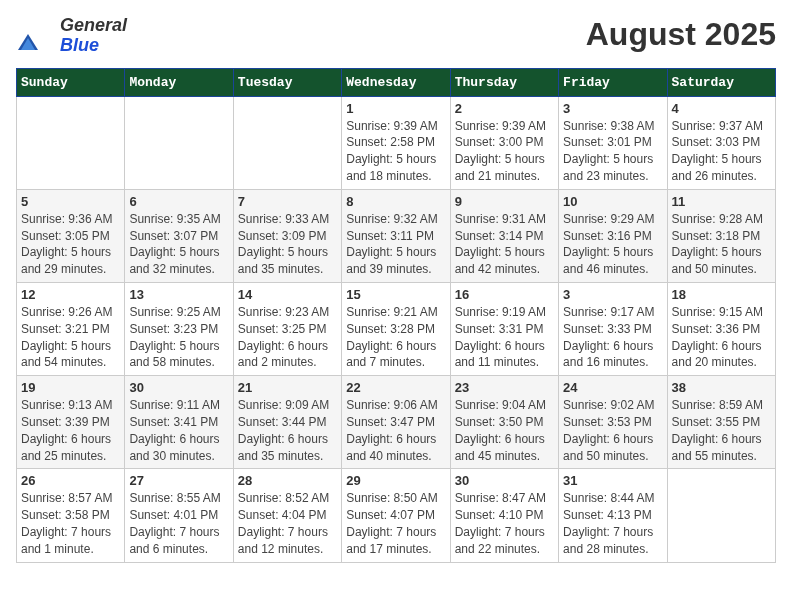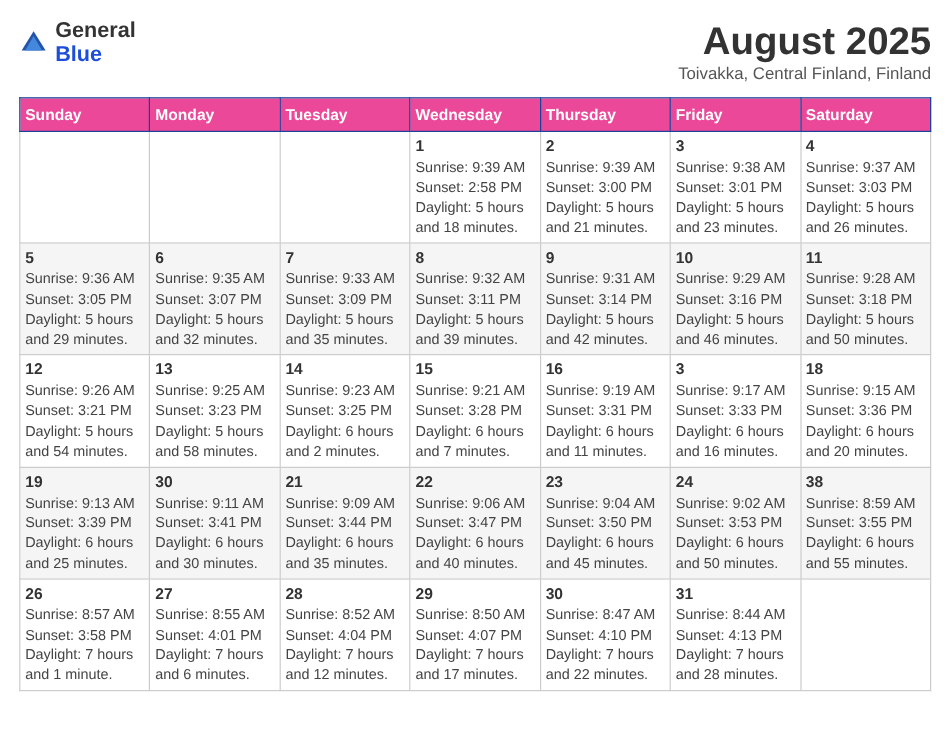--- a/index.html
+++ b/index.html
@@ -11,22 +11,23 @@
       padding: 16px;
     }
     .header {
       display: flex;
       justify-content: space-between;
       align-items: flex-start;
       margin-bottom: 12px;
     }
     .logo {
       display: flex;
-      align-items: center;
-      gap: 6px;
+      align-items: flex-end;
+      gap: 20px;
+      font-style: italic;
     }
     .logo-text {
       font-size: 18px;
       font-weight: bold;
       line-height: 1.1;
     }
     .logo-general { color: #333; }
     .logo-blue { color: #1d4ed8; }
     .logo-icon {
       width: 24px;
@@ -43,22 +44,23 @@
     .calendar-subtitle {
       font-size: 14px;
       color: #555;
     }
     table {
       width: 100%;
       border-collapse: collapse;
       table-layout: fixed;
     }
     thead tr {
-      background-color: #ec4899;
+      background-color: #14532d;
       color: #fff;
+      font-family: Liberation Mono, monospace;
     }
     thead th {
       padding: 6px 4px;
       font-size: 13px;
       font-weight: bold;
       text-align: left;
       border: 1px solid #1a4499;
     }
     tbody td {
       vertical-align: top;
@@ -101,21 +103,20 @@
       <polygon points="12,2 22,18 2,18" fill="#2255aa"></polygon>
       <polygon points="12,6 19,18 5,18" fill="#4488dd"></polygon>
     </svg>
     <div class="logo-text">
       <span class="logo-general">General</span><br>
       <span class="logo-blue">Blue</span>
     </div>
   </div>
   <div class="title-block">
     <div class="calendar-title">August 2025</div>
-    <div class="calendar-subtitle">Toivakka, Central Finland, Finland</div>
   </div>
 </div>
 
 <table>
   <thead>
     <tr>
     <th>Sunday</th>
         <th>Monday</th>
         <th>Tuesday</th>
         <th>Wednesday</th>

